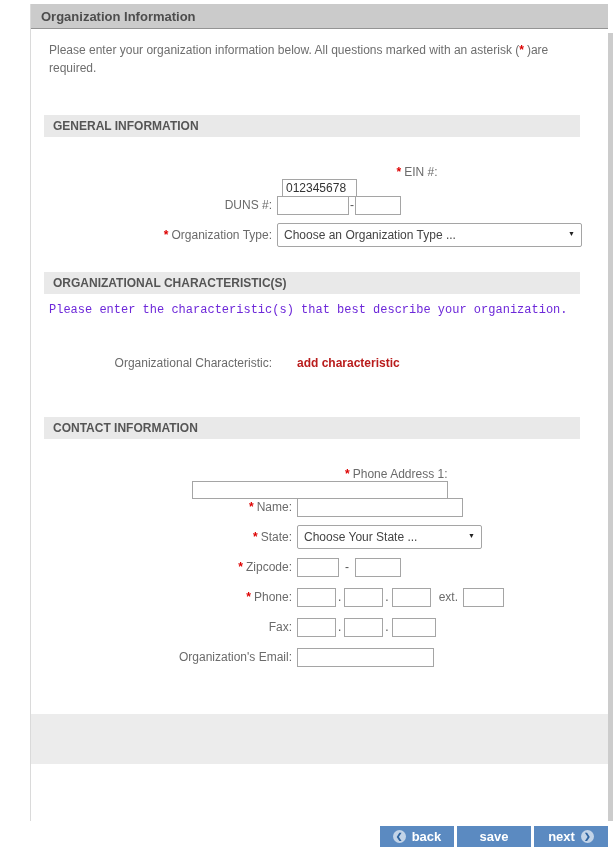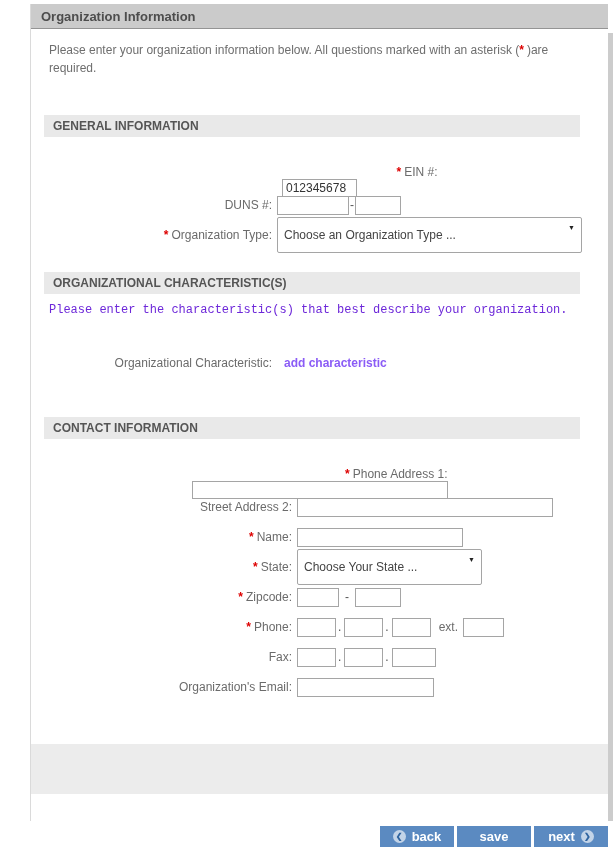--- a/index.html
+++ b/index.html
@@ -46,29 +46,29 @@
   .w-name{width:259px;} .w-sa{width:256px;} .w-city{width:166px;}
   .w-zip1{width:42px;} .w-zip2{width:46px;}
   .w-ph{width:39px;} .w-ext{width:41px;}
   .w-fax{width:39px;} .w-fax3{width:44px;}
   .w-email{width:137px;}
   .sep-dash-tight { margin:0 1px; color:#555; }
   .sep-dash { margin:0 6px; color:#555; }
   .sep-dot { margin:0 3px 0 2px; color:#555; }
   .ext-lbl { margin:0 5px 0 8px; color:#6b6b6b; }
   .select {
-    position:relative; height:36px; border:1px solid #a5a5a5; border-radius:2px;
+    position:relative; height:24px; border:1px solid #a5a5a5; border-radius:2px;
     background:#ffffff; display:flex; align-items:center;
     padding:0 20px 0 6px; color:#444444; cursor:default;
   }
   .w-type{width:305px;} .w-state{width:185px;}
   .select .arrow {
     position:absolute; right:6px; top:6px; font-size:7px; color:#222222; line-height:1;
   }
-  .add-link { font-weight:bold; color:#8b5cf6; margin-left:7px; cursor:pointer; }
+  .add-link { font-weight:bold; color:#b91c1c; margin-left:20px; cursor:pointer; }
   .footer-band { margin-top:47px; height:50px; background:#ececec; width:100%; }
   .right-strip {
     position:absolute; right:0; top:33px; width:5px; height:788px; background:#cccccc;
   }
   .buttons {
     position:absolute; top:826px; right:5px; display:flex; gap:3px;
   }
   .btn {
     min-width:74px; height:21px; background:#5b8ac1; color:#ffffff;
     font-family:"Liberation Sans", sans-serif;
@@ -125,24 +125,20 @@
       <span class="add-link">add characteristic</span>
     </div>
 
     <div class="section-bar bar-contact">CONTACT INFORMATION</div>
 
     <div class="row first">
       <span class="lbl lbl-c"><span class="req">*</span><span>Phone Address 1:</span></span>
       <input class="inp w-sa" type="text" style="">
     </div>
 
-    <div class="row">
-      <span class="lbl lbl-c">Street Address 2:</span>
-      <input class="inp w-sa" type="text" style="">
-    </div>
 
     <div class="row">
       <span class="lbl lbl-c"><span class="req">*</span><span>Name:</span></span>
       <input class="inp w-city" type="text" style="">
     </div>
 
     <div class="row">
       <span class="lbl lbl-c"><span class="req">*</span><span>State:</span></span>
       <div class="select w-state">
         <span>Choose Your State ...</span>

